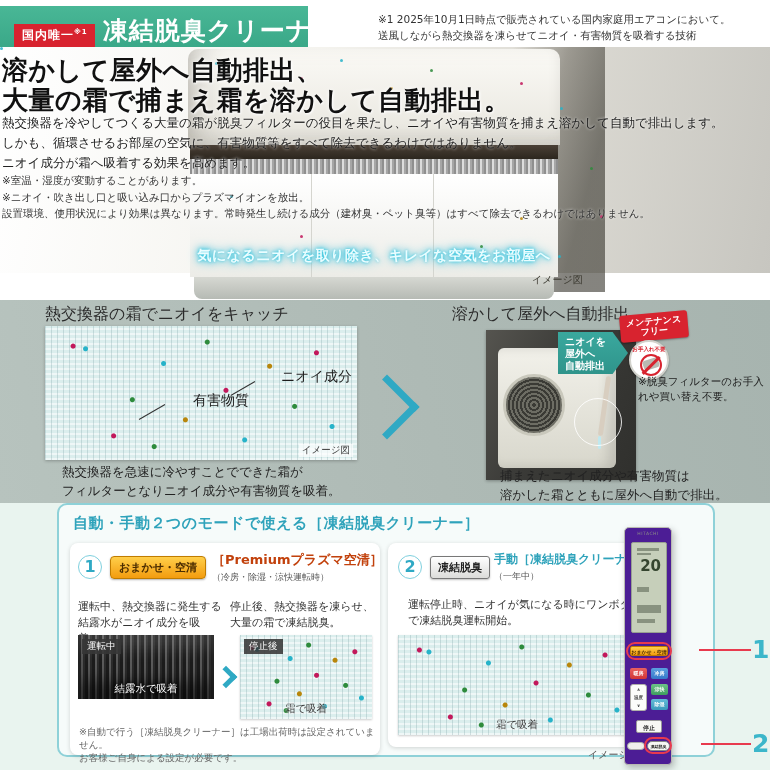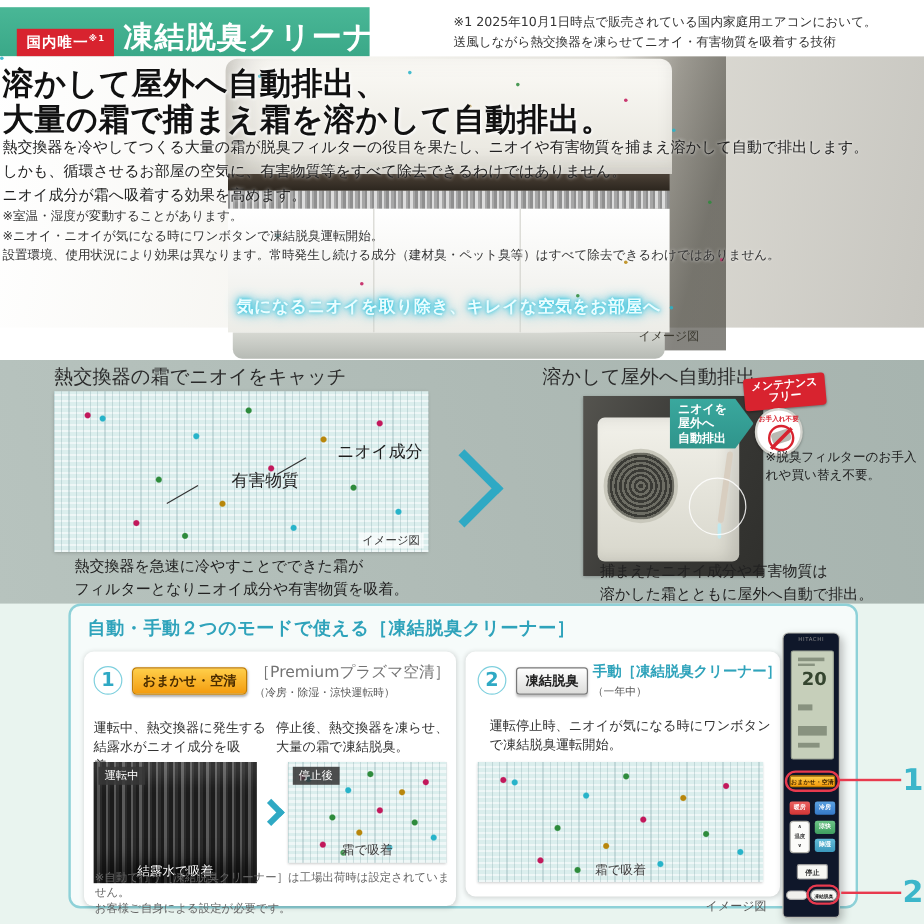--- a/index.html
+++ b/index.html
@@ -117,40 +117,40 @@
   .card1 { left:11px; top:38px; width:310px; height:212px; }
   .card2 { left:329px; top:38px; width:262px; height:204px; }
   .num { position:absolute; width:24px; height:24px; border:1.5px solid #7fd0de; border-radius:50%;
     color:#2fa9c4; font-size:16px; font-weight:bold; text-align:center; line-height:22px; }
   .badge-orange { position:absolute; font-size:11px; font-weight:bold; color:#4a2c00; padding:3px 8px;
     background:linear-gradient(180deg,#ffcf4a,#f39c0f); border:1px solid #c07c00; border-radius:4px;
     box-shadow:0 1px 2px rgba(0,0,0,.3); white-space:nowrap; }
   .badge-silver { position:absolute; font-size:11px; font-weight:bold; color:#222; padding:3px 7px;
     background:linear-gradient(180deg,#ffffff,#dcdcda); border:1px solid #777; border-radius:3px;
     box-shadow:0 1px 2px rgba(0,0,0,.25); white-space:nowrap; }
-  .tname { font-size:13px; font-weight:normal; color:#737373; white-space:nowrap; }
+  .tname { font-size:13px; font-weight:bold; color:#c2410c; white-space:nowrap; }
   .tname2 { font-size:12px; font-weight:bold; color:#2fa3bb; white-space:nowrap; }
   .cond { font-size:9px; color:#555; margin-top:2px; }
   .desc { position:absolute; font-size:11px; line-height:16px; color:#333; }
   .cimg { position:absolute; }
   .imglabel { position:absolute; left:4px; top:4px; background:rgba(55,55,55,.88); color:#fff;
     font-size:9.5px; padding:1px 5px; }
   .fins { background:repeating-linear-gradient(90deg,#1c1c1c 0 3px,#5a5a5a 3px 5px,#2b2b2b 5px 7px);
     box-shadow:inset 0 14px 14px rgba(255,255,255,.12), inset 0 -18px 16px rgba(0,0,0,.5); }
   .fins-cap { position:absolute; left:0; bottom:3px; width:100%; text-align:center; color:#fff;
     font-size:10.5px; text-shadow:0 0 3px #000, 0 0 5px #000; }
   .frost-cap { position:absolute; left:0; bottom:3px; width:100%; text-align:center; color:#3c3c3c;
     font-size:10.5px; text-shadow:0 0 3px #fff; }
   .chev-small { position:absolute; width:16px; height:16px; border-top:5px solid #2fa9c4;
     border-right:5px solid #2fa9c4; transform:rotate(45deg); }
   .card-note { position:absolute; left:9px; top:182px; font-size:9.5px; line-height:13px; color:#666; }
   .panel-imgnote { position:absolute; left:529px; top:243px; font-size:10px; color:#555; }
 
   
-  .remote { position:absolute; left:652px; top:24px; width:48px; height:238px; background:#0f172a;
+  .remote { position:absolute; left:624px; top:24px; width:48px; height:238px; background:#4c1d95;
     border:1px solid #b9b9b2; border-radius:5px 5px 4px 4px; box-shadow:2px 3px 7px rgba(0,0,0,.25); }
   .r-brand { position:absolute; left:0; top:3px; width:100%; text-align:center; font-size:4.5px;
     letter-spacing:.5px; color:#888; }
   .r-lcd { position:absolute; left:6px; top:14px; width:36px; height:91px; background:#c6cfba;
     border:1px solid #98a091; border-radius:2px; }
   .r-seg { position:absolute; background:rgba(60,70,55,.45); }
   .r-temp { position:absolute; right:5px; top:14px; font-size:15px; font-weight:bold; color:#35452f; }
   .r-btn { position:absolute; text-align:center; color:#fff; font-weight:bold; border-radius:2px; overflow:hidden; }
   .r-omakase { left:5px; top:118px; width:38px; height:10px; font-size:5px; line-height:10px; color:#4a2c00;
     background:linear-gradient(180deg,#ffcf4a,#f39c0f); border:1px solid #c07c00; }
@@ -207,21 +207,21 @@
     <div>溶かして屋外へ自動排出、</div>
     <div>大量の霜で捕まえ霜を溶かして自動排出。</div>
   </div>
   <div class="hero-body">
     <div>熱交換器を冷やしてつくる大量の霜が脱臭フィルターの役目を果たし、ニオイや有害物質を捕まえ溶かして自動で排出します。</div>
     <div>しかも、循環させるお部屋の空気に、有害物質等をすべて除去できるわけではありません。</div>
     <div>ニオイ成分が霜へ吸着する効果を高めます。</div>
   </div>
   <div class="hero-notes">
     <div>※室温・湿度が変動することがあります。</div>
-    <div>※ニオイ・ニオイが気になる時にワンボタンで凍結脱臭運転開始。</div>
+    <div>※ニオイ・吹き出し口と吸い込み口からプラズマイオンを放出。</div>
     <div>設置環境、使用状況により効果は異なります。常時発生し続ける成分（建材臭・ペット臭等）はすべて除去できるわけではありません。</div>
   </div>
 
   <div class="mid">
     <div class="mid-head" style="left:45px; top:4px;">熱交換器の霜でニオイをキャッチ</div>
     <div class="frost frost-big">
       <span class="flabel" style="left:148px; top:66px;">有害物質</span>
       <div class="leader" style="left:120px; top:78px; width:30px; transform:rotate(150deg);"></div>
       <span class="flabel" style="left:236px; top:42px;">ニオイ成分</span>
       <div class="leader" style="left:210px; top:55px; width:28px; transform:rotate(150deg);"></div>
@@ -271,21 +271,21 @@
 
       <div class="card card1">
         <span class="num" style="left:8px; top:12px;">1</span>
         <span class="badge-orange" style="left:40px; top:13px;">おまかせ・空清</span>
         <div style="position:absolute; left:142px; top:8px;">
           <div class="tname">［Premiumプラズマ空清］</div>
           <div class="cond">（冷房・除湿・涼快運転時）</div>
         </div>
         <div class="desc" style="left:8px; top:56px; width:144px;">運転中、熱交換器に発生する結露水がニオイ成分を吸着。</div>
         <div class="desc" style="left:160px; top:56px; width:144px;">停止後、熱交換器を凍らせ、大量の霜で凍結脱臭。</div>
-        <div class="cimg fins" style="left:8px; top:92px; width:136px; height:101px;">
+        <div class="cimg fins" style="left:8px; top:92px; width:136px; height:64px;">
           <span class="imglabel">運転中</span>
           <span class="fins-cap">結露水で吸着</span>
         </div>
         <div class="chev-small" style="left:148px; top:126px;"></div>
         <div class="cimg frost" style="left:170px; top:92px; width:132px; height:84px; box-shadow:0 1px 2px rgba(0,0,0,.2);">
           <span class="imglabel">停止後</span>
           <span class="frost-cap">霜で吸着</span>
         </div>
         <div class="card-note">
           <div>※自動で行う［凍結脱臭クリーナー］は工場出荷時は設定されていません。</div>

